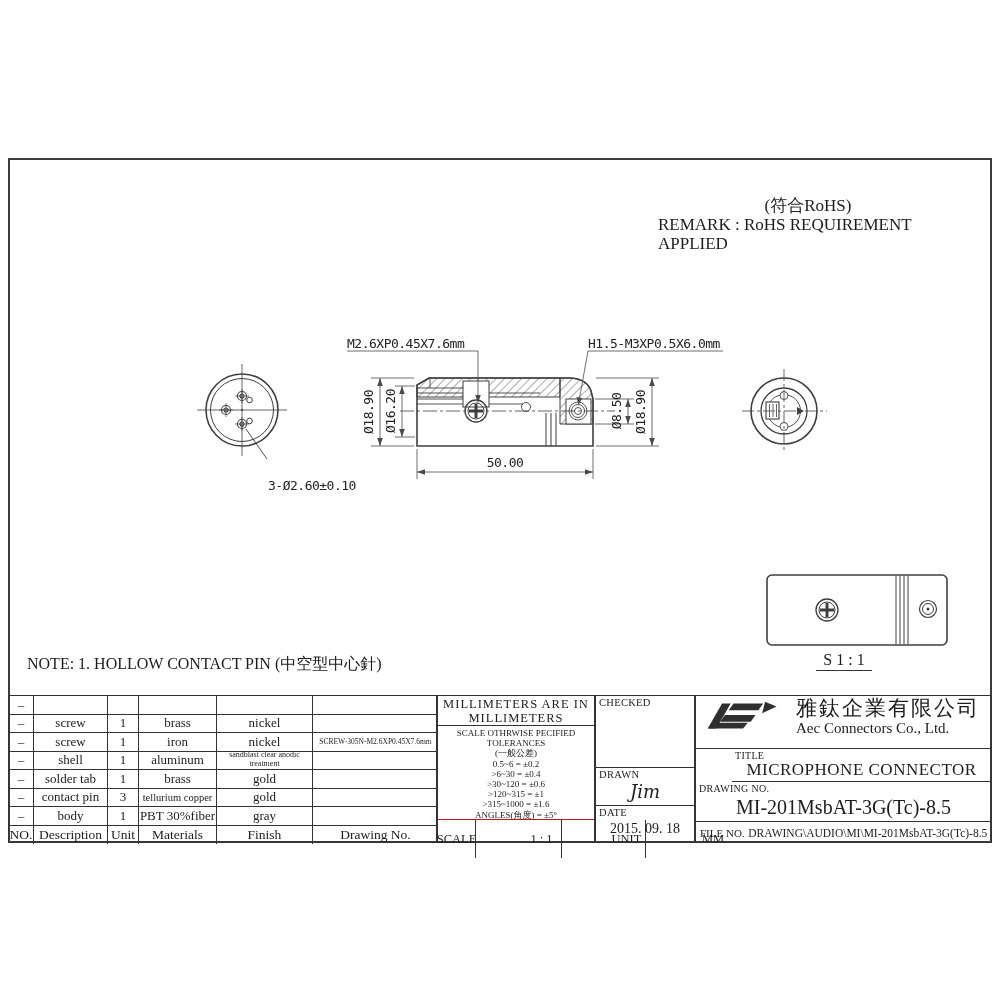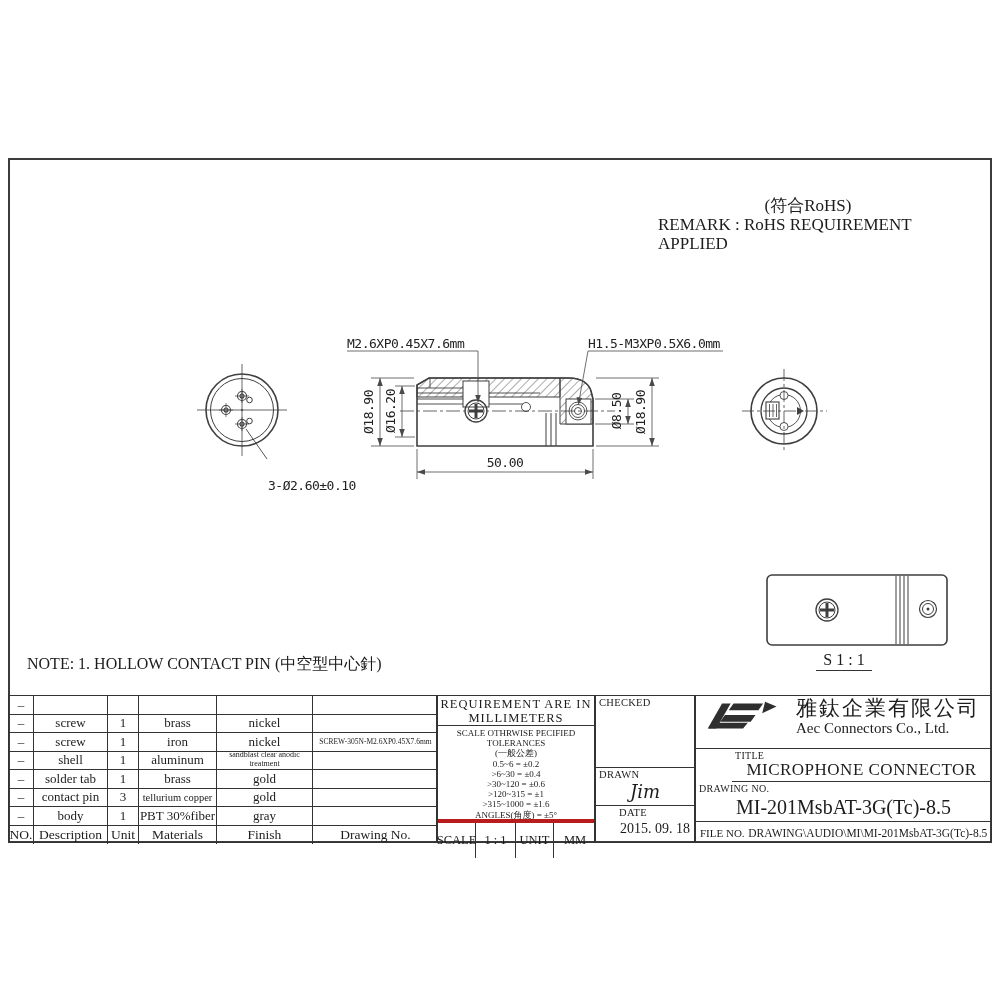--- a/index.html
+++ b/index.html
@@ -22,28 +22,28 @@
      display:flex;align-items:center;justify-content:center;font-size:13px;overflow:hidden;text-align:center;}
   .c.lc{border-right:none;}
   .c.lr{border-bottom:none;font-size:13.5px;}
   .c.small{font-size:8px;line-height:1.1;}
   .c.tiny{font-size:7.5px;}
   .c.mat2{font-size:10.5px;}
   .tol{left:437px;top:695px;width:158px;height:148px;}
   .tol-head{box-sizing:border-box;height:30px;border-bottom:1px solid #333;text-align:center;
             font-size:12.5px;line-height:14px;letter-spacing:1px;padding-top:1px;}
   .tol-body{box-sizing:border-box;height:93px;text-align:center;font-size:9px;line-height:10.2px;padding-top:2px;}
-  .tol-scale{box-sizing:border-box;height:39px;border-top:4px solid #b91c1c;display:grid;
-             grid-template-columns:38px 40px 38px 42px;}
+  .tol-scale{box-sizing:border-box;height:39px;border-top:1px solid #b91c1c;display:grid;
+             grid-template-columns:38px 40px 38px 42px;gap:46px;}
   .tol-scale .sc{box-sizing:border-box;border-right:1px solid #333;display:flex;align-items:center;
                  justify-content:center;font-size:12.5px;}
   .tol-scale .sc:last-child{border-right:none;}
   .appr{left:595px;top:695px;width:100px;height:148px;}
   .appr .cell{box-sizing:border-box;position:relative;border-bottom:1px solid #333;}
-  .appr .cell:last-child{border-bottom:none;margin-left:20px;}
+  .appr .cell:last-child{border-bottom:none;}
   .lab{position:absolute;left:3px;top:1px;font-size:10.5px;letter-spacing:0.3px;}
   .drawn-val{font-family:"DejaVu Serif", serif;font-style:italic;font-size:18px;text-align:center;padding-top:13px;}
   .date-val{font-size:14px;text-align:center;padding-top:15px;}
   .comp{left:695px;top:695px;width:297px;height:148px;}
   .comp-logo-row{box-sizing:border-box;height:53px;border-bottom:1px solid #333;display:flex;align-items:flex-start;}
   .comp-names{margin-left:8px;}
   .name-zh{font-size:21px;letter-spacing:2px;line-height:24px;}
   .name-en{font-size:15px;line-height:17px;}
   .comp-title-row{box-sizing:border-box;height:33px;border-bottom:1px solid #333;position:relative;margin-left:36px;}
   .title-val{text-align:center;font-size:17px;padding-top:11px;letter-spacing:0.5px;}
@@ -277,21 +277,21 @@
     <div class="c lr">NO.</div>
     <div class="c lr">Description</div>
     <div class="c lr">Unit</div>
     <div class="c lr">Materials</div>
     <div class="c lr">Finish</div>
     <div class="c lc lr">Drawing No.</div>
   </div>
 
   <div class="tb tol">
     <div class="tol-head">
-      <div>REQUIREMENT ARE IN</div>
+      <div>MILLIMETERS ARE IN</div>
       <div>MILLIMETERS</div>
     </div>
     <div class="tol-body">
       <div>SCALE OTHRWISE PECIFIED</div>
       <div>TOLERANCES</div>
       <div>(一般公差)</div>
       <div>0.5~6 = ±0.2</div>
       <div>&gt;6~30 = ±0.4</div>
       <div>&gt;30~120 = ±0.6</div>
       <div>&gt;120~315 = ±1</div>

